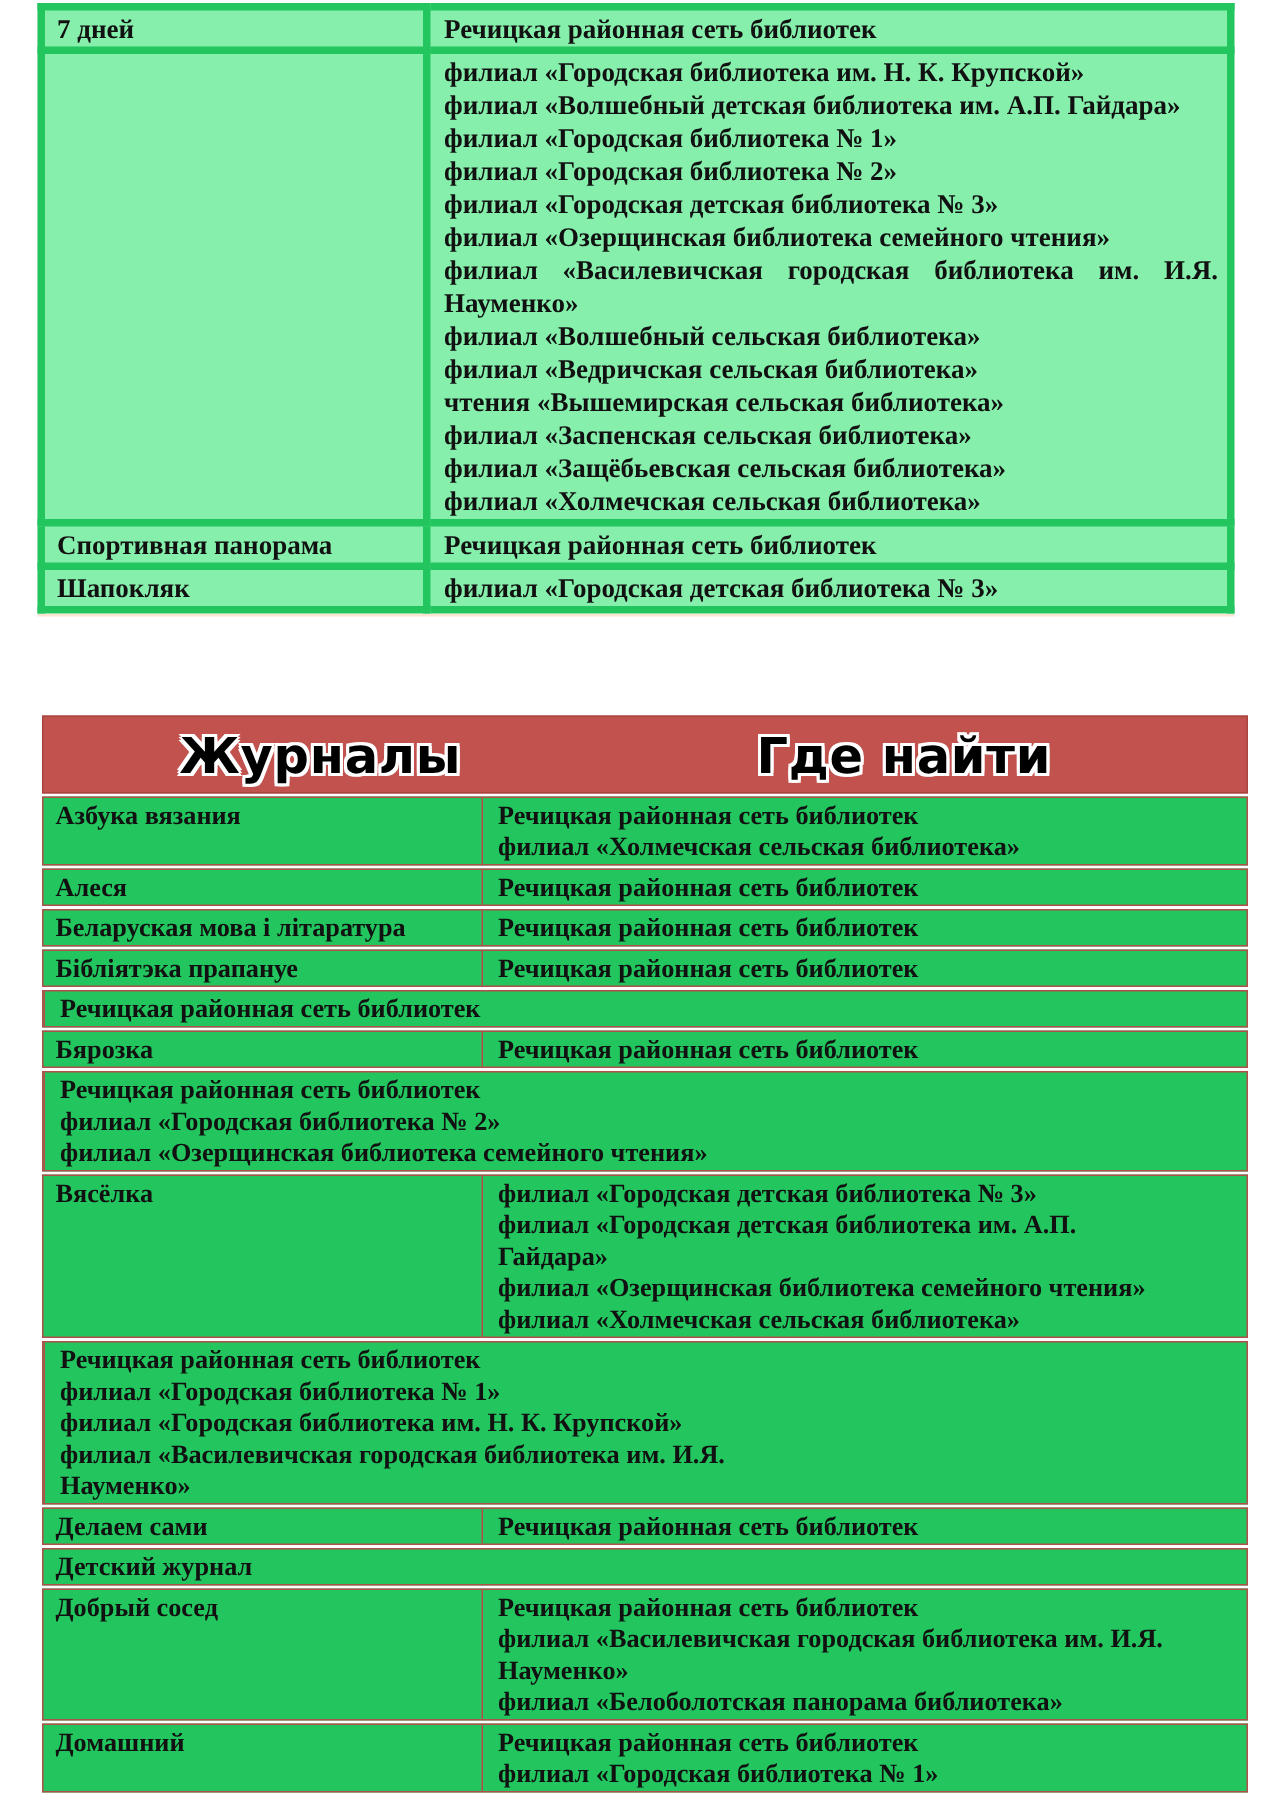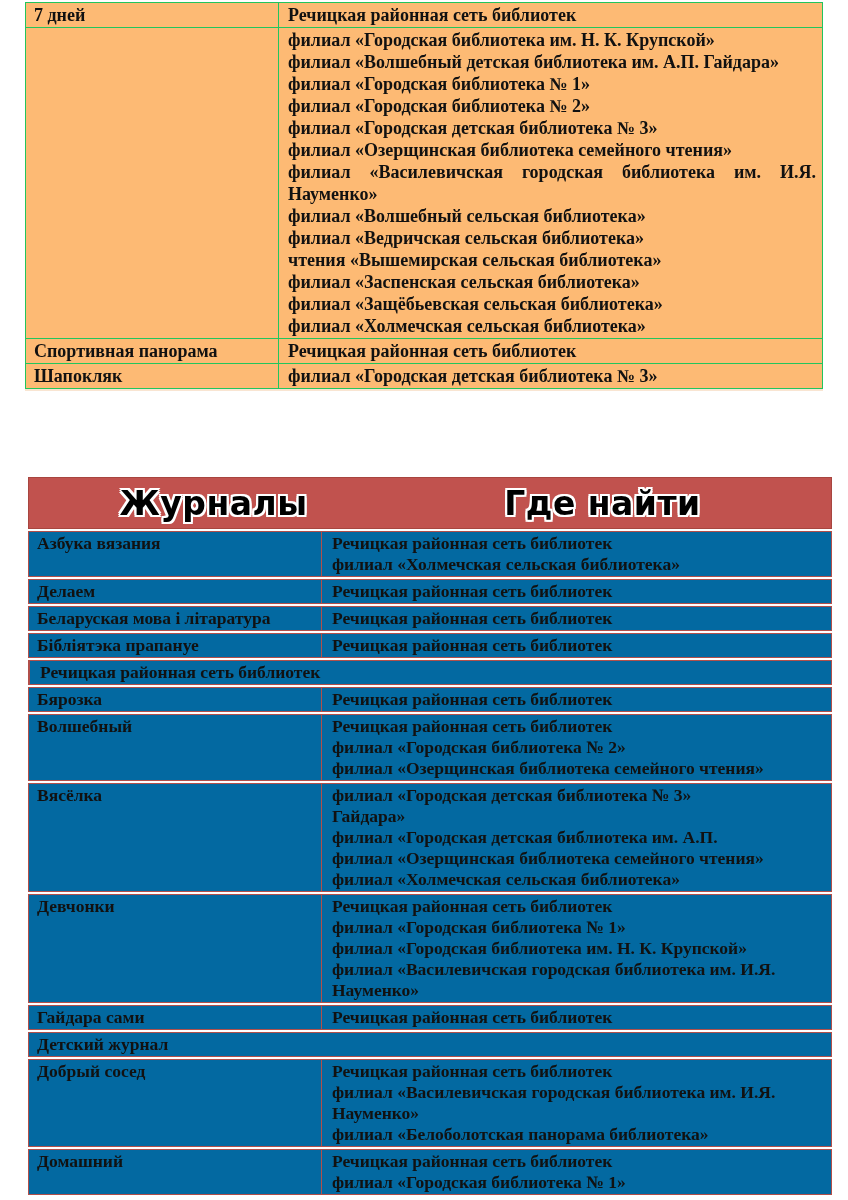--- a/index.html
+++ b/index.html
@@ -15,23 +15,23 @@
 
   
   .t1 {
     position: absolute;
     left: 25px; top: 2px;
     width: 798px;
     border-collapse: collapse;
     box-shadow: 0 2px 0 rgba(234,163,95,0.28);
   }
   .t1 td {
-    border: 1px solid #22c55e;
+    border: 5px solid #22c55e;
     vertical-align: top;
-    background: #fdba74;
+    background: #86efac;
     font-size: 18px;
     line-height: 22px;
     padding: 1px 6px 1px 8px;
   }
   .t1 td.c1 { width: 238px; }
   .t1 td.c2 { padding-left: 9px; }
 
   .line { white-space: nowrap; }
   .jline {
     white-space: normal;
@@ -64,21 +64,21 @@
       -2px -2px 0 #fff, 2px -2px 0 #fff, -2px 2px 0 #fff, 2px 2px 0 #fff,
       0 -2px 0 #fff, 0 2px 0 #fff, -2px 0 0 #fff, 2px 0 0 #fff;
   }
   .t2-header .h1 { flex: 0 0 293px; text-align: center; transform: translateX(38px); }
   .t2-header .h2 { flex: 1; text-align: center; transform: translateX(26px); }
 
   .t2-row {
     display: flex;
     border: 1px solid #b14f4a;
     margin-bottom: 2px;
-    background: #0369a1;
+    background: #22c55e;
     font-size: 17.5px;
     line-height: 21px;
   }
   .t2-row .c1 {
     flex: 0 0 292px;
     box-sizing: border-box;
     padding: 1px 4px 1px 8px;
   }
   .t2-row .c2 {
     flex: 1;
@@ -139,21 +139,21 @@
   </div>
   <div id="t2-rows">
       <div class="t2-row">
         <div class="c1">Азбука вязания</div>
         <div class="c2">
           <div class="line">Речицкая районная сеть библиотек</div>
           <div class="line">филиал «Холмечская сельская библиотека»</div>
         </div>
       </div>
       <div class="t2-row">
-        <div class="c1">Делаем</div>
+        <div class="c1">Алеся</div>
         <div class="c2">
           <div class="line">Речицкая районная сеть библиотек</div>
         </div>
       </div>
       <div class="t2-row">
         <div class="c1">Беларуская мова і літаратура</div>
         <div class="c2">
           <div class="line">Речицкая районная сеть библиотек</div>
         </div>
       </div>
@@ -168,49 +168,47 @@
           <div class="line">Речицкая районная сеть библиотек</div>
         </div>
       </div>
       <div class="t2-row">
         <div class="c1">Бярозка</div>
         <div class="c2">
           <div class="line">Речицкая районная сеть библиотек</div>
         </div>
       </div>
       <div class="t2-row">
-        <div class="c1">Волшебный</div>
         <div class="c2">
           <div class="line">Речицкая районная сеть библиотек</div>
           <div class="line">филиал «Городская библиотека № 2»</div>
           <div class="line">филиал «Озерщинская библиотека семейного чтения»</div>
         </div>
       </div>
       <div class="t2-row">
         <div class="c1">Вясёлка</div>
         <div class="c2">
           <div class="line">филиал «Городская детская библиотека № 3»</div>
+          <div class="line">филиал «Городская детская библиотека им. А.П.</div>
           <div class="line">Гайдара»</div>
-          <div class="line">филиал «Городская детская библиотека им. А.П.</div>
           <div class="line">филиал «Озерщинская библиотека семейного чтения»</div>
           <div class="line">филиал «Холмечская сельская библиотека»</div>
         </div>
       </div>
       <div class="t2-row">
-        <div class="c1">Девчонки</div>
         <div class="c2">
           <div class="line">Речицкая районная сеть библиотек</div>
           <div class="line">филиал «Городская библиотека № 1»</div>
           <div class="line">филиал «Городская библиотека им. Н. К. Крупской»</div>
           <div class="line">филиал «Василевичская городская библиотека им. И.Я.</div>
           <div class="line">Науменко»</div>
         </div>
       </div>
       <div class="t2-row">
-        <div class="c1">Гайдара сами</div>
+        <div class="c1">Делаем сами</div>
         <div class="c2">
           <div class="line">Речицкая районная сеть библиотек</div>
         </div>
       </div>
       <div class="t2-row">
         <div class="c1">Детский журнал</div>
       </div>
       <div class="t2-row">
         <div class="c1">Добрый сосед</div>
         <div class="c2">

